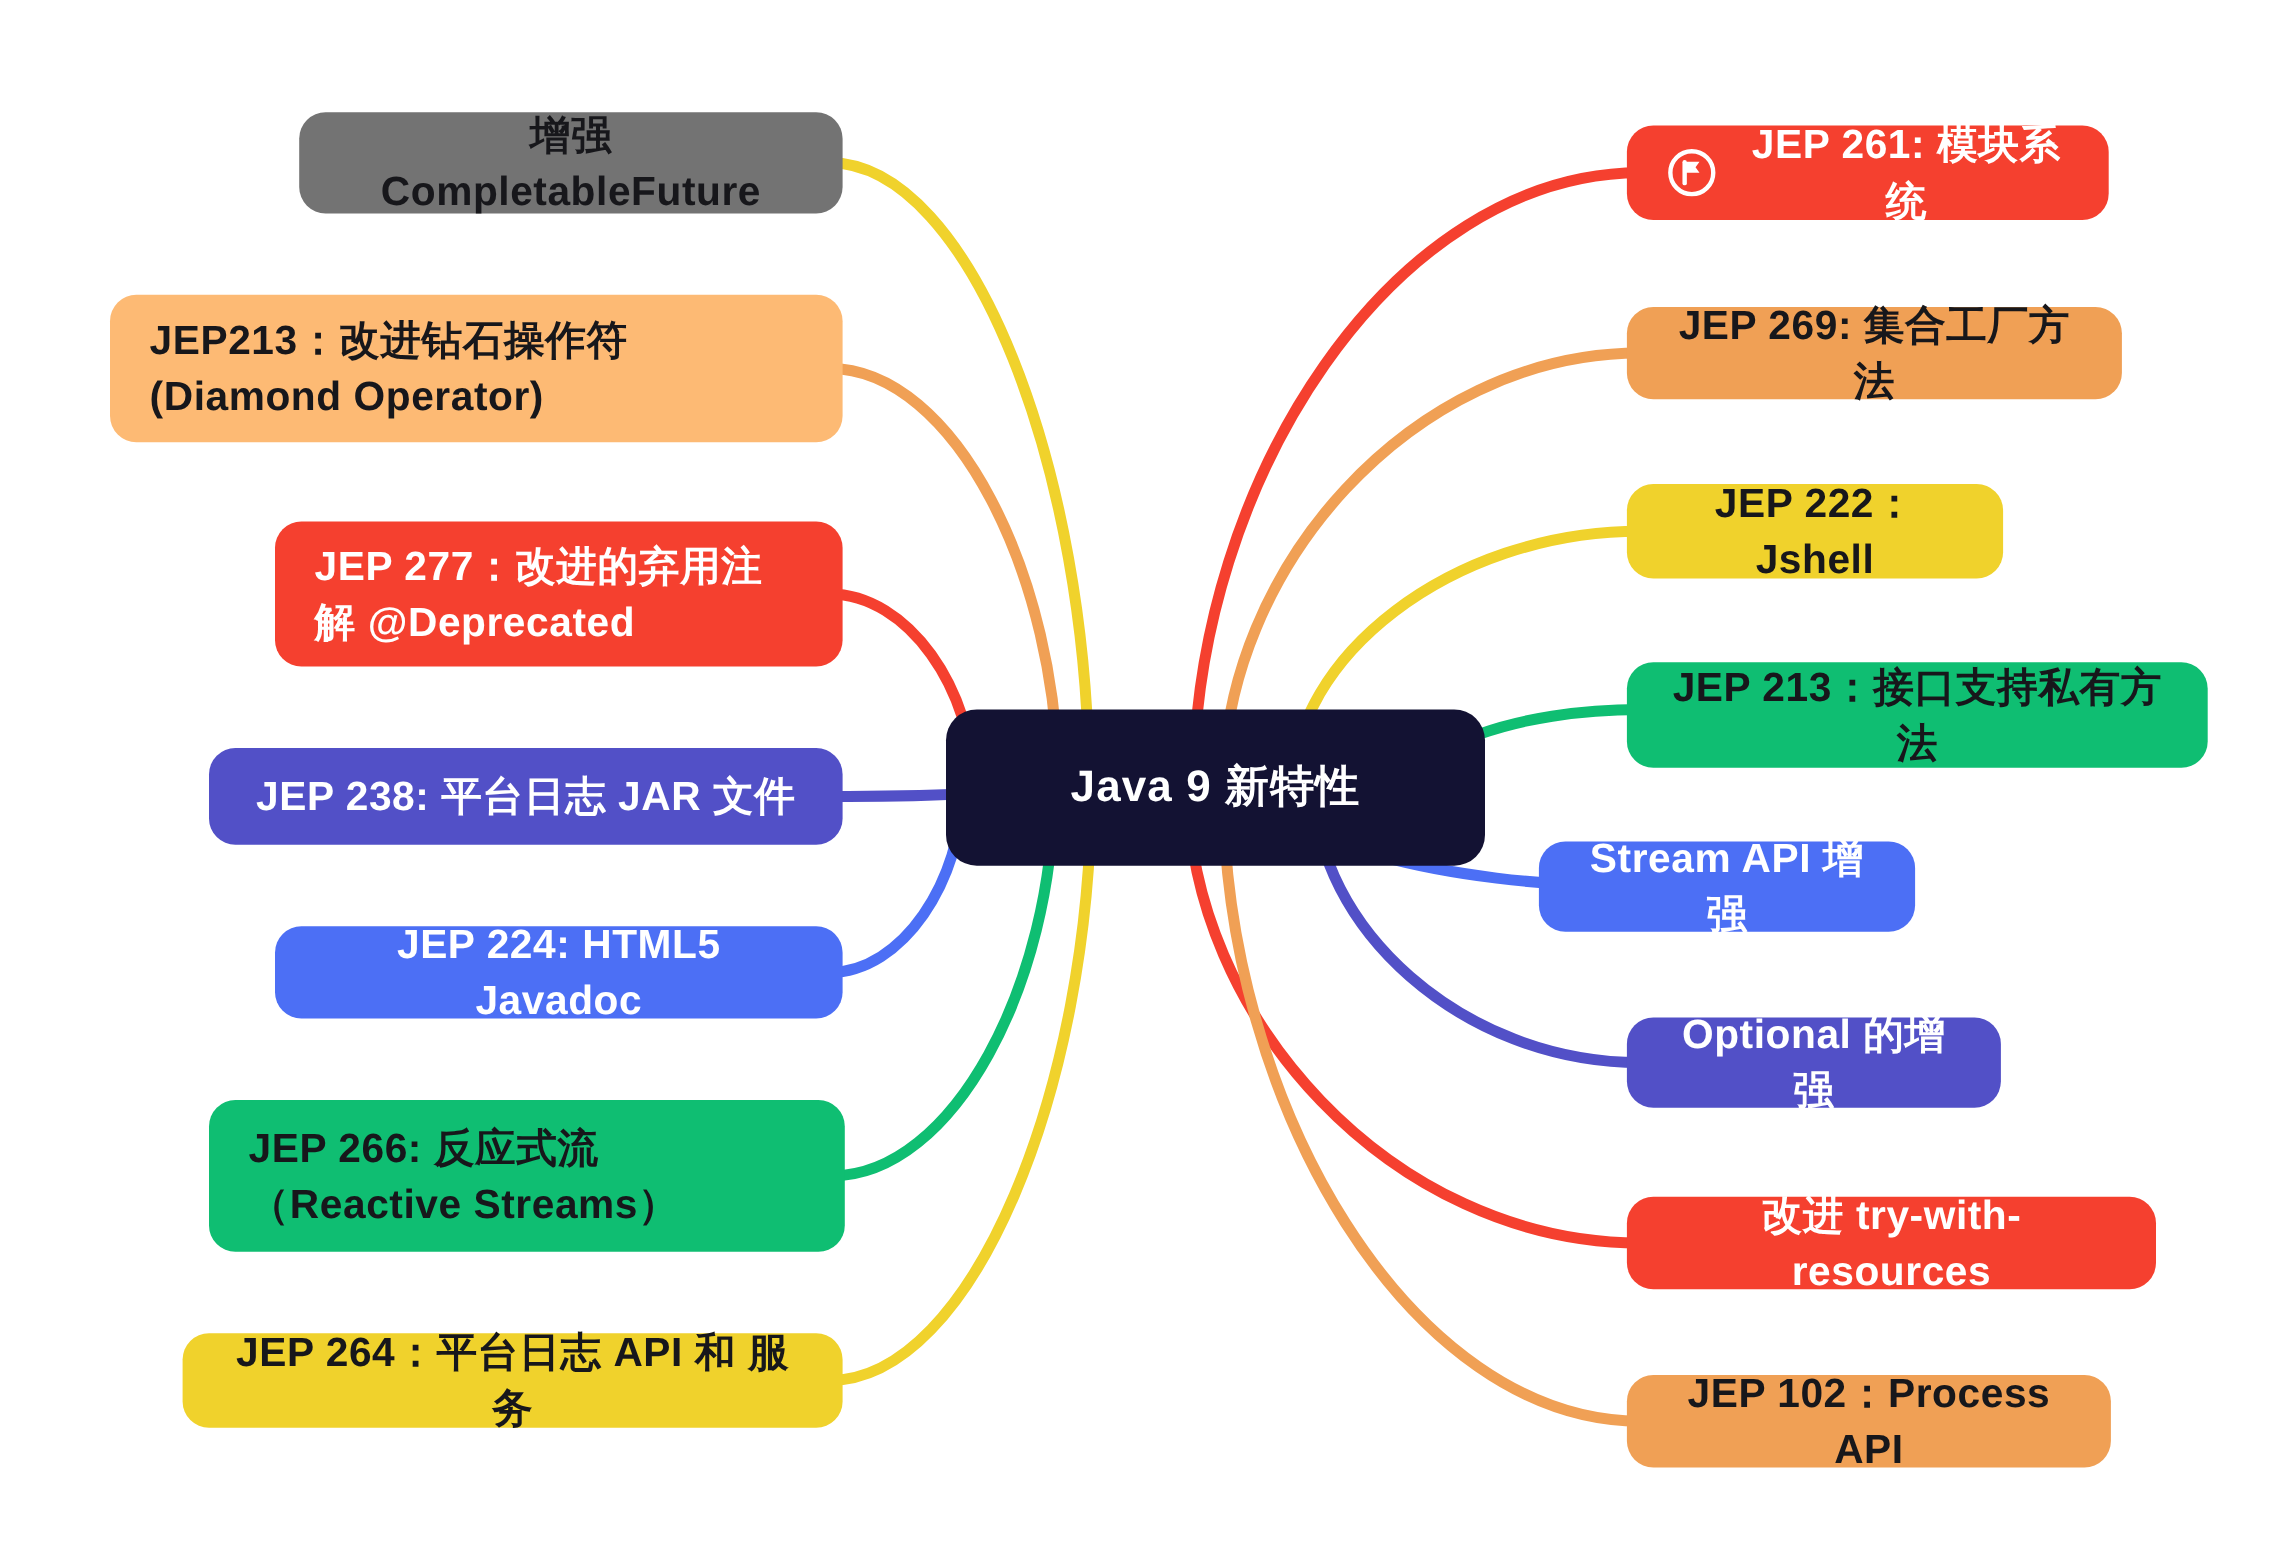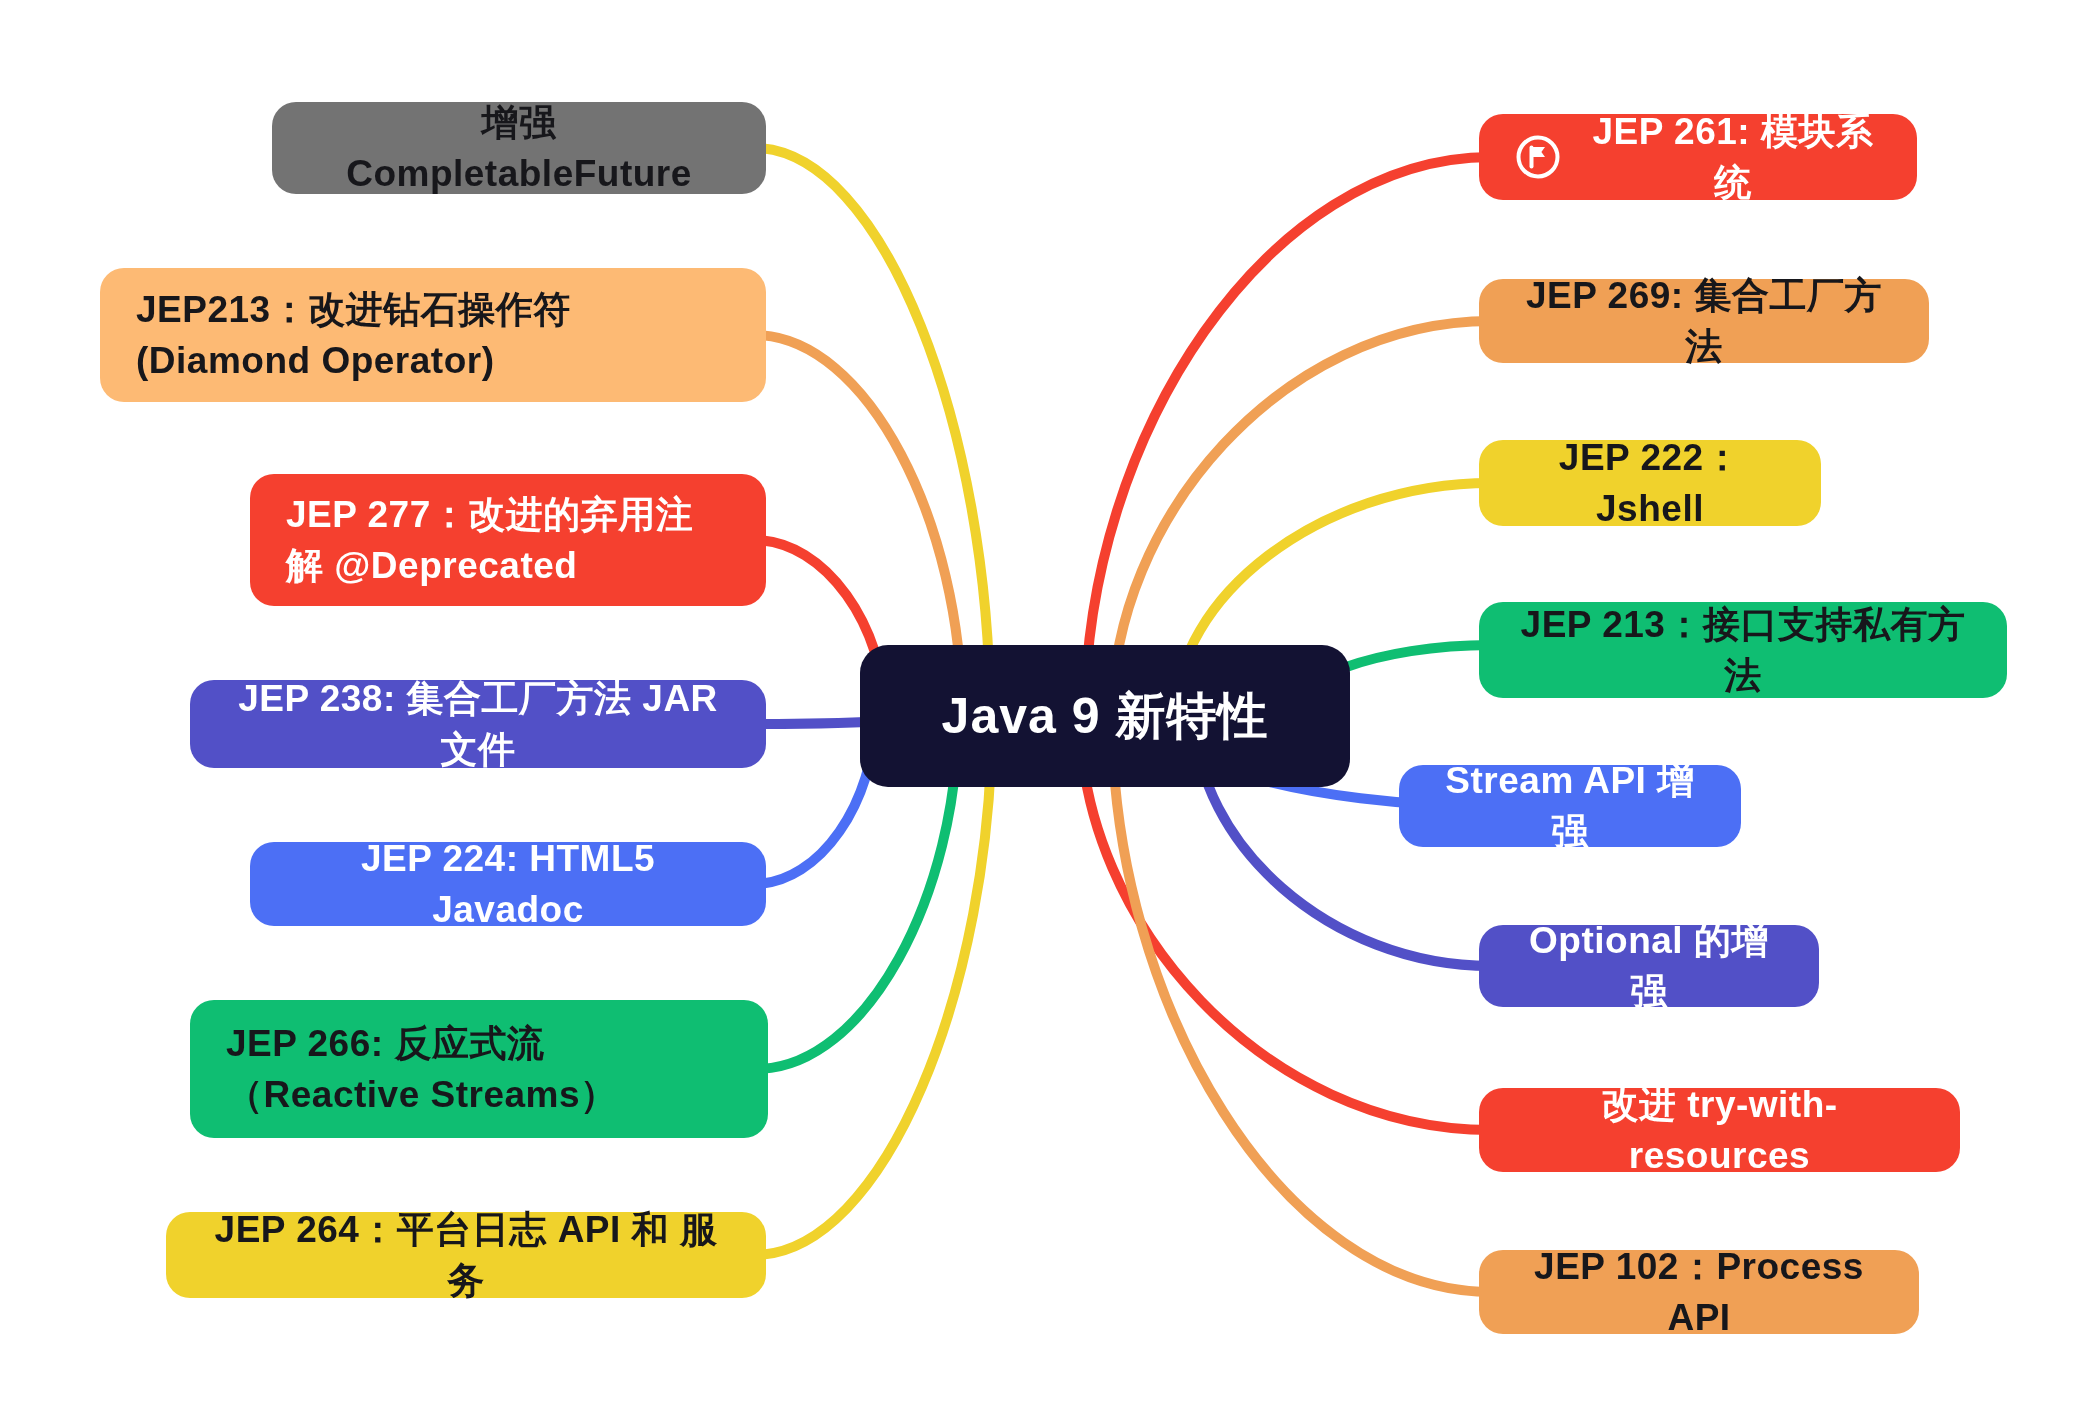--- a/index.html
+++ b/index.html
@@ -44,21 +44,21 @@
   }
   .node.align-left {
     justify-content: flex-start;
     text-align: left;
   }
   .node.align-center {
     text-align: center;
   }
   .node.center-topic {
     border-radius: 28px;
-    font-size: 50px;
+    font-size: 40px;
     letter-spacing: 1px;
     justify-content: center;
     text-align: center;
   }
   .flag-badge {
     flex: 0 0 auto;
     width: 46px;
     height: 46px;
     display: block;
   }
@@ -93,21 +93,21 @@
       <div class="node align-center" style="left: 272px; top: 102px; width: 494px; height: 92px; background: #737373; color: rgb(23, 23, 27);">
         <span>增强 CompletableFuture</span>
       </div>
       <div class="node align-left" style="left: 100px; top: 268px; width: 666px; height: 134px; background: #fdba74; color: rgb(23, 23, 27); align-items: center;">
         <span>JEP213：改进钻石操作符(Diamond Operator)</span>
       </div>
       <div class="node align-left" style="left: 250px; top: 474px; width: 516px; height: 132px; background: rgb(245, 64, 47); color: rgb(255, 255, 255);">
         <span>JEP 277：改进的弃用注解 @Deprecated</span>
       </div>
       <div class="node align-center" style="left: 190px; top: 680px; width: 576px; height: 88px; background: rgb(82, 80, 199); color: rgb(255, 255, 255);">
-        <span>JEP 238: 集合工厂方法 JAR 文件</span>
+        <span>JEP 238: 平台日志 JAR 文件</span>
       </div>
       <div class="node align-center" style="left: 250px; top: 842px; width: 516px; height: 84px; background: rgb(76, 111, 245); color: rgb(255, 255, 255);">
         <span>JEP 224: HTML5 Javadoc</span>
       </div>
       <div class="node align-left" style="left: 190px; top: 1000px; width: 578px; height: 138px; background: rgb(15, 190, 114); color: rgb(23, 23, 27);">
         <span>JEP 266: 反应式流（Reactive Streams）</span>
       </div>
       <div class="node align-center" style="left: 166px; top: 1212px; width: 600px; height: 86px; background: rgb(240, 210, 44); color: rgb(23, 23, 27);">
         <span>JEP 264：平台日志 API 和 服务</span>
       </div>

